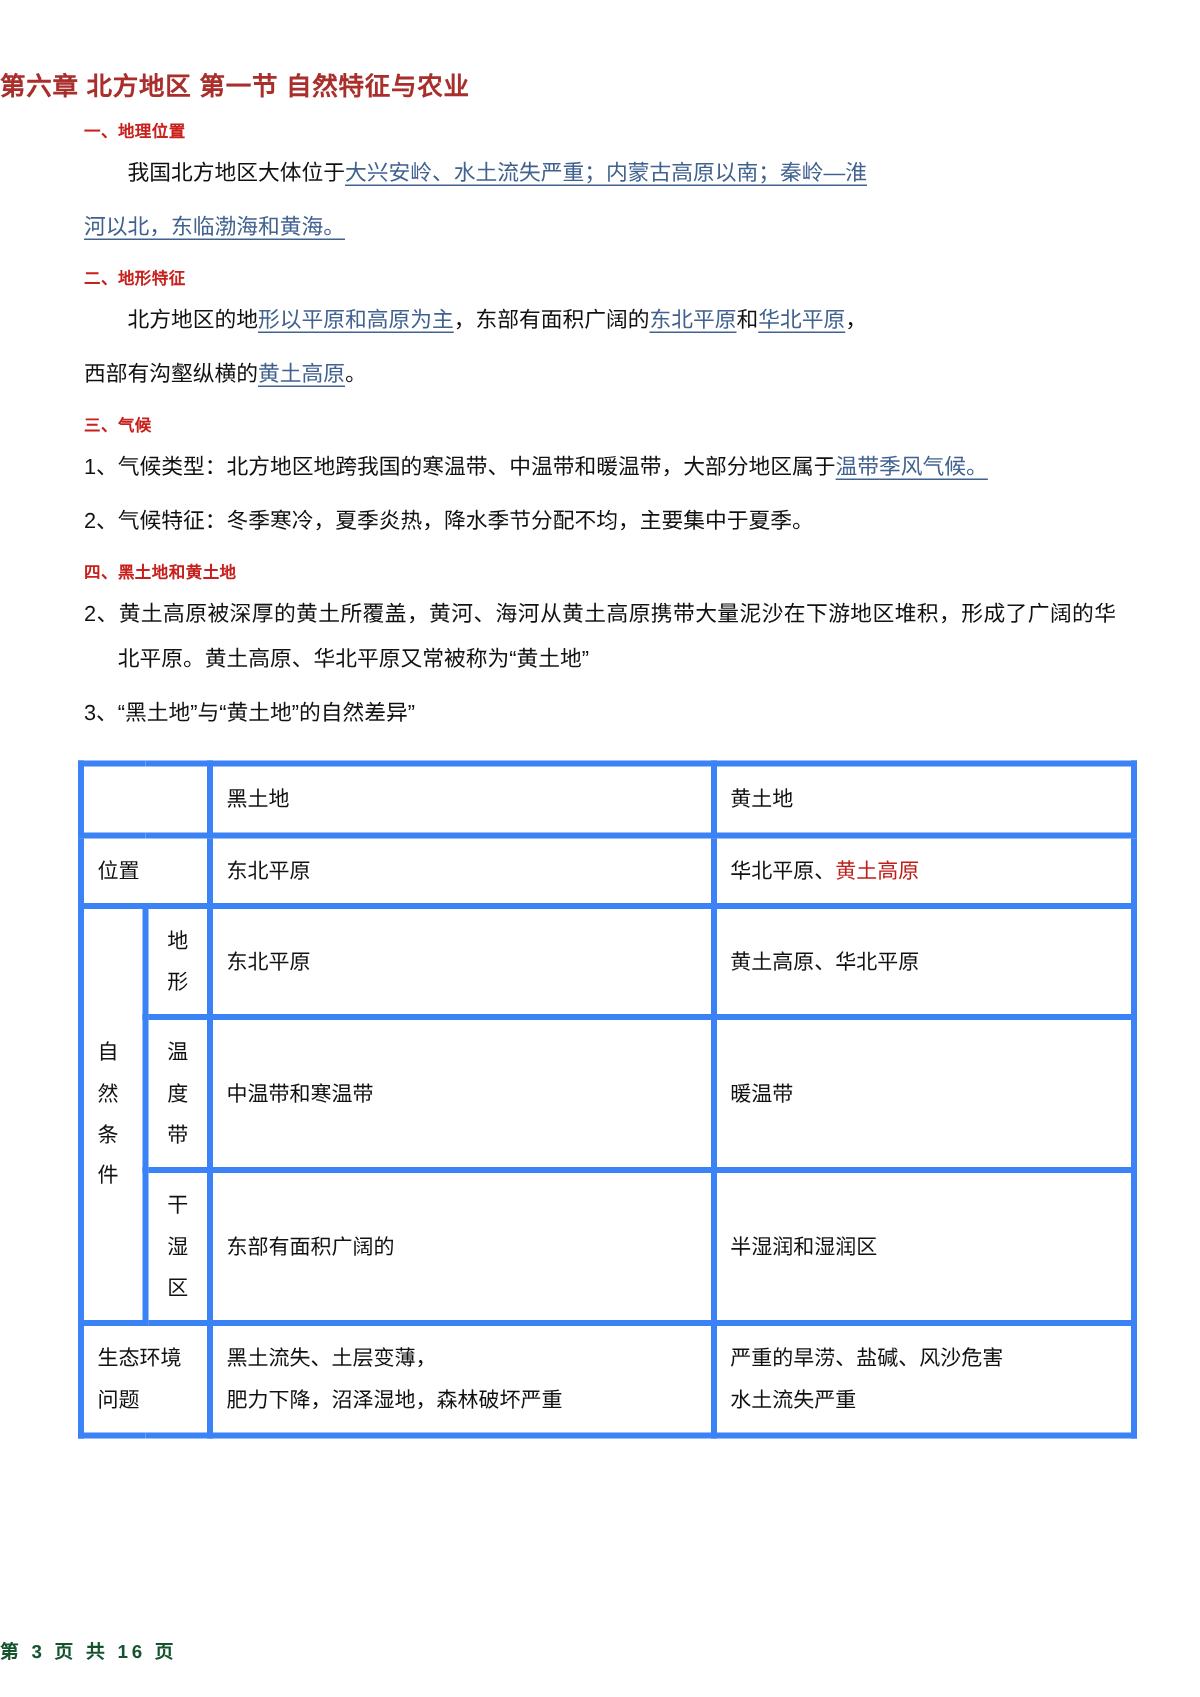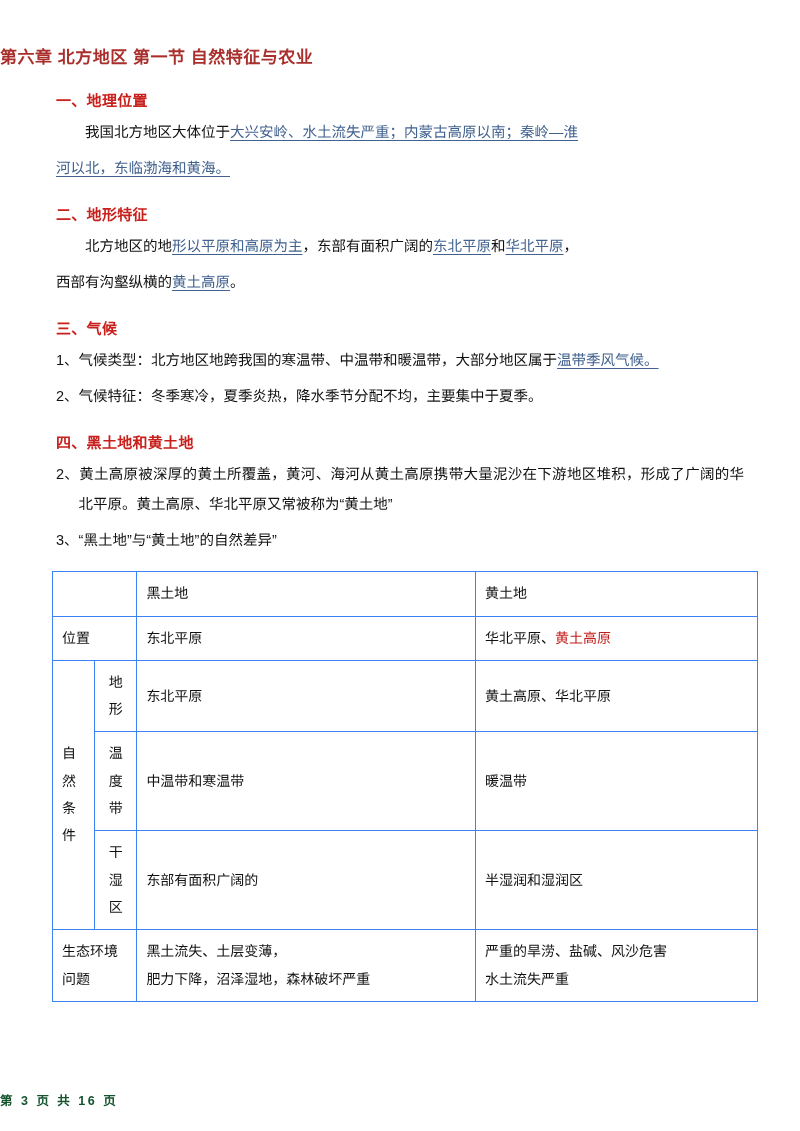--- a/index.html
+++ b/index.html
@@ -29,23 +29,23 @@
     font-size: 17px;
     font-weight: bold;
     letter-spacing: 0.5px;
     margin: 46px 0 0 0;
     line-height: 1.4;
   }
 
   
   .sec-head {
     color: #c8201c;
-    font-size: 15px;
+    font-size: 11px;
     font-weight: bold;
-    margin: 20px 0 0 56px;
+    margin: 10px 0 0 56px;
     line-height: 1.5;
     letter-spacing: 0.3px;
   }
 
   
   .para {
     font-size: 14.5px;
     line-height: 2.05;
     margin: 6px 56px 0 56px;
     text-align: justify;
@@ -70,21 +70,21 @@
     width: 706px;
   }
   table.cmp {
     border-collapse: collapse;
     width: 706px;
     table-layout: fixed;
     font-size: 14px;
     color: #111111;
   }
   table.cmp td {
-    border: 1px solid #3b82f6;
+    border: 4px solid #3b82f6;
     padding: 8px 9px;
     vertical-align: middle;
     line-height: 1.95;
   }
   table.cmp td.c1 { width: 63px; }
   table.cmp td.c2 { width: 76px; text-align: center; }
   table.cmp td.c3 { width: 310px; }
   table.cmp td.c4 { width: 255px; }
   td.span2 { }
   .cell-lines div { white-space: nowrap; }

